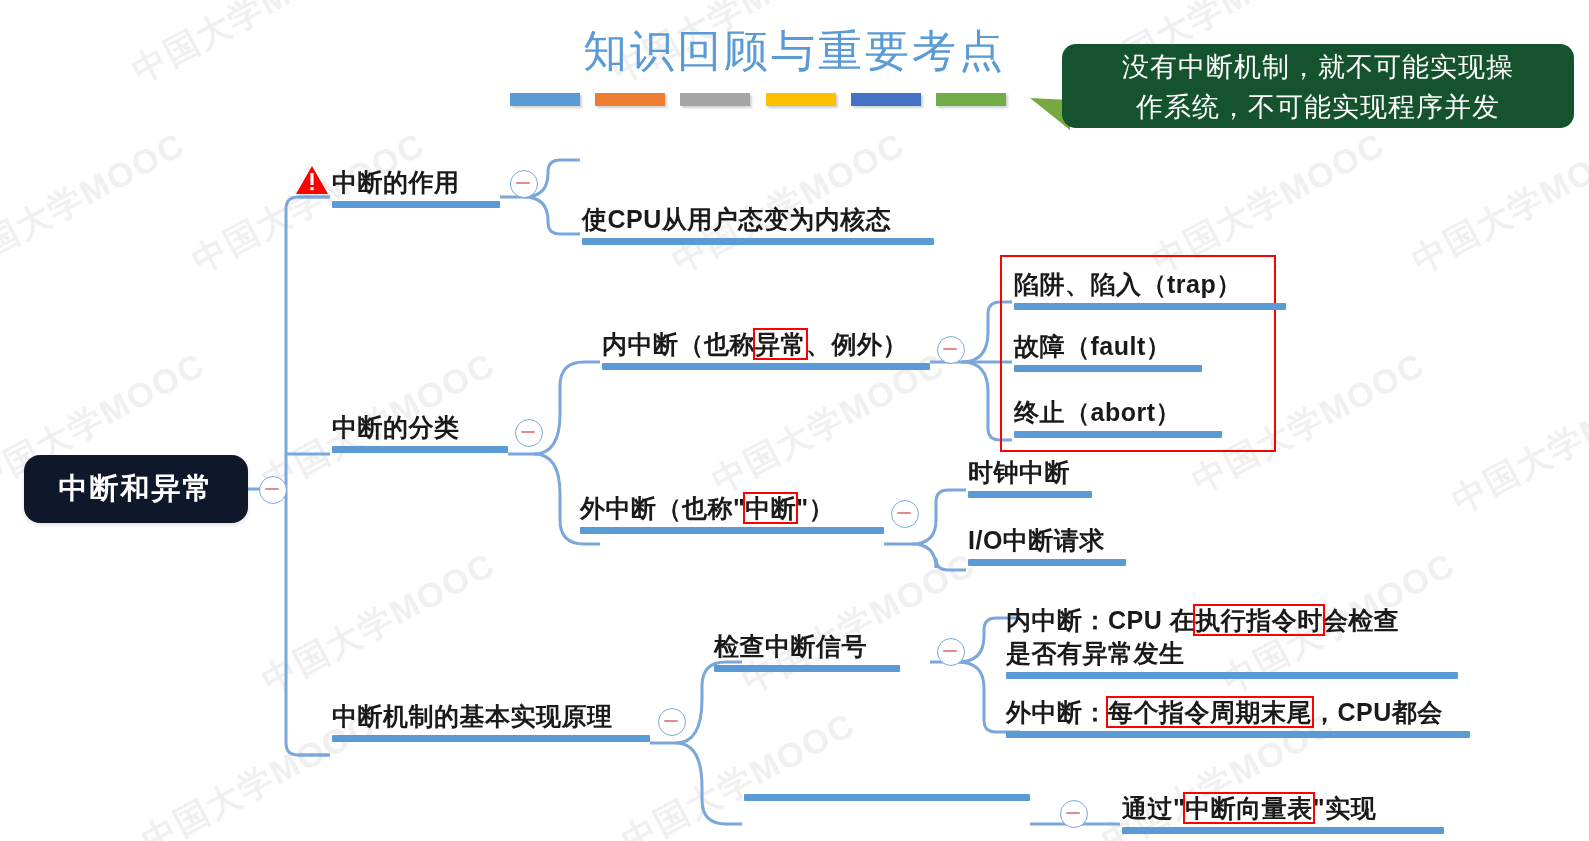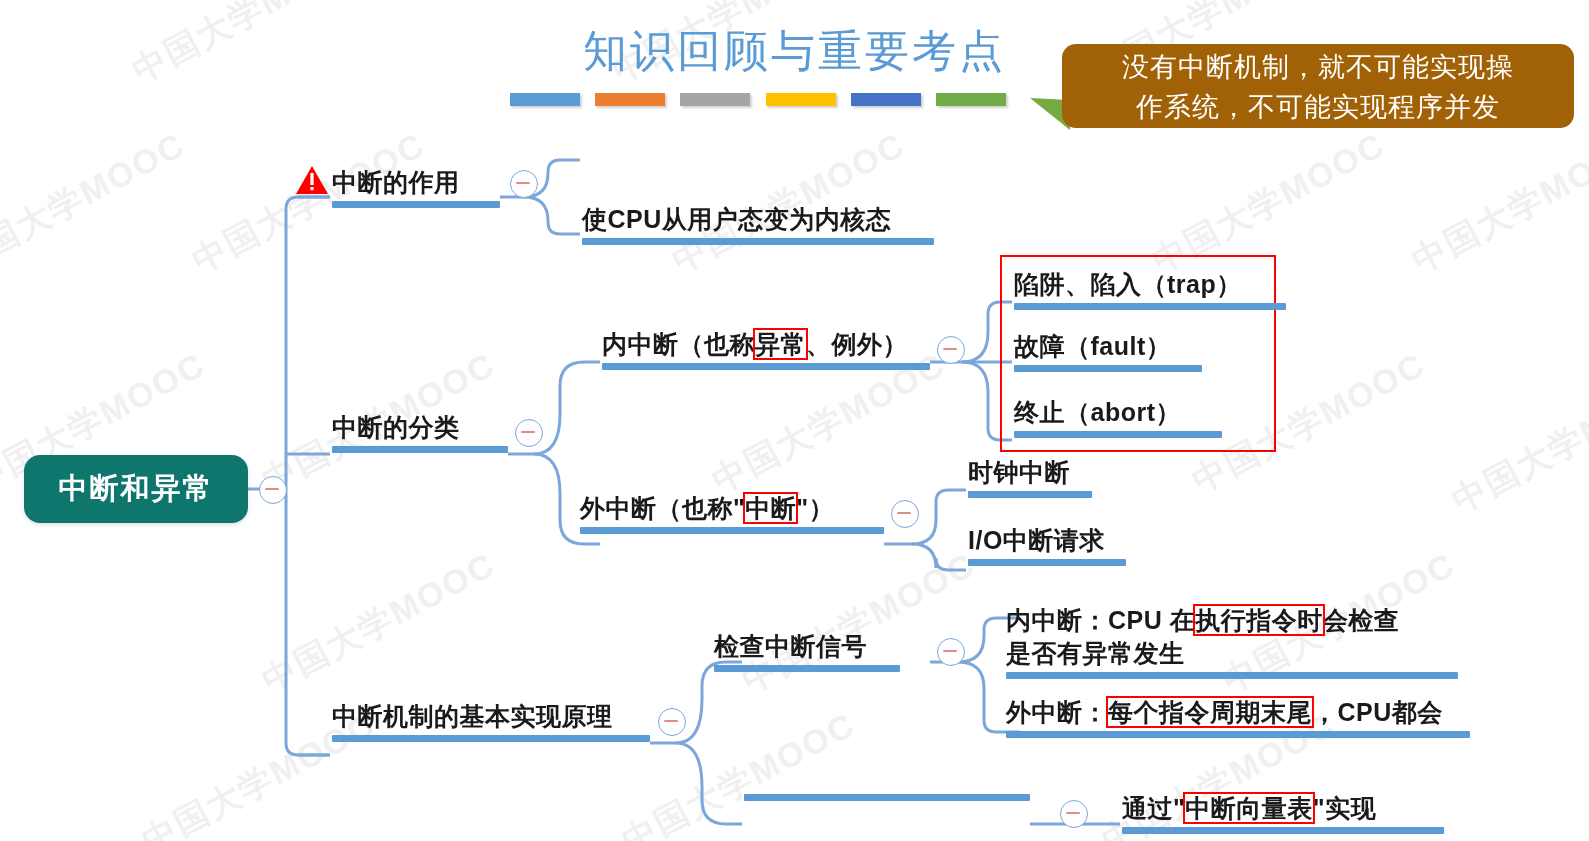--- a/index.html
+++ b/index.html
@@ -16,42 +16,42 @@
   
   #title{position:absolute;left:0;top:22px;width:1589px;text-align:center;
          font-family:"Liberation Serif","DejaVu Serif",serif;
          font-size:44px;color:#5B9BD5;letter-spacing:3px;font-weight:400;}
   #title-bars{position:absolute;left:510px;top:93px;width:496px;
               display:flex;justify-content:space-between;}
   #title-bars .bar{width:70px;height:13px;box-shadow:2px 2px 2px rgba(0,0,0,.18);}
 
   
   #callout{position:absolute;left:1062px;top:44px;width:512px;height:84px;
-           background:#a16207;border-radius:14px;color:#ffffff;
+           background:#14532d;border-radius:14px;color:#ffffff;
            font-size:27px;line-height:40px;text-align:center;
            padding-top:3px;box-sizing:border-box;letter-spacing:1px;}
   #callout-tail{position:absolute;left:1030px;top:92px;width:0;height:0;
                 border-top:14px solid transparent;
                 border-bottom:16px solid transparent;
                 border-right:40px solid #76A940;
                 transform:skewY(22deg);}
 
   
   #links{position:absolute;left:0;top:0;width:1589px;height:841px;}
 
   
   .node{position:absolute;box-sizing:border-box;}
   .node .txt{font-size:25px;color:#1a1a1a;line-height:33px;font-weight:700;
              white-space:nowrap;letter-spacing:.5px;}
   .node.wrap .txt{white-space:normal;font-weight:700;margin-top:12px;}
   .node .ul{height:7px;background:#5B9BD5;border-radius:1px;margin-top:2px;}
 
   
   #root{position:absolute;left:24px;top:455px;width:224px;height:68px;
-        background:#0f766e;border-radius:16px;color:#ffffff;
+        background:#0f172a;border-radius:16px;color:#ffffff;
         display:flex;align-items:center;justify-content:center;
         font-size:29px;font-weight:700;letter-spacing:2px;
         box-shadow:0 2px 4px rgba(0,0,0,.12);}
 
   
   .coll{position:absolute;width:26px;height:26px;border-radius:50%;
         border:1.6px solid #7BA7DB;background:#ffffff;}
   .coll::after{content:"";position:absolute;left:5px;top:11px;
                width:14px;height:2.4px;background:#E08C8C;border-radius:2px;}
 

